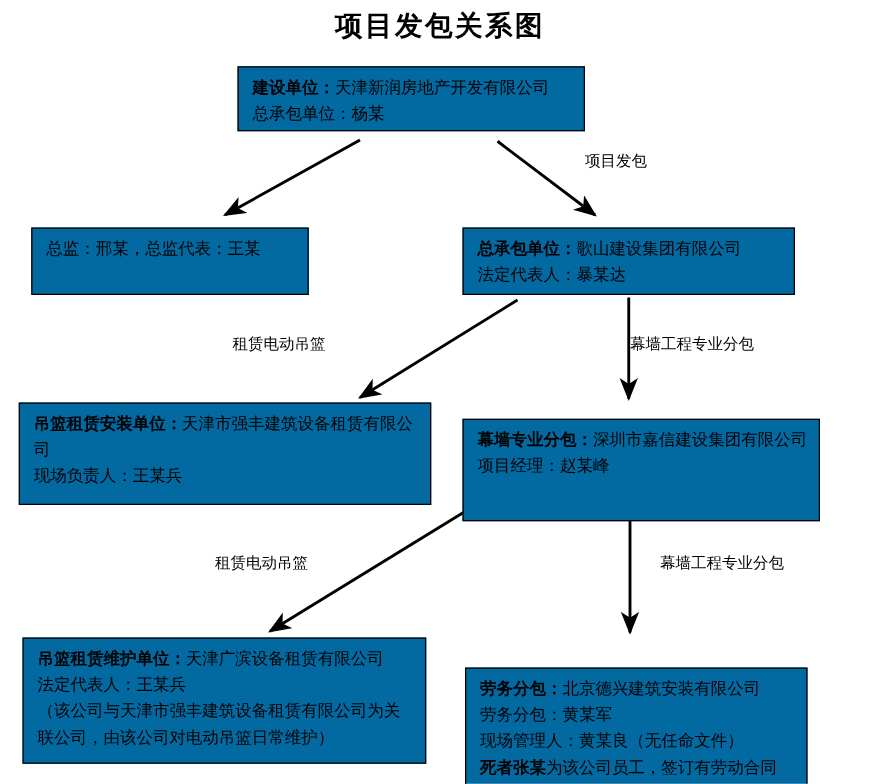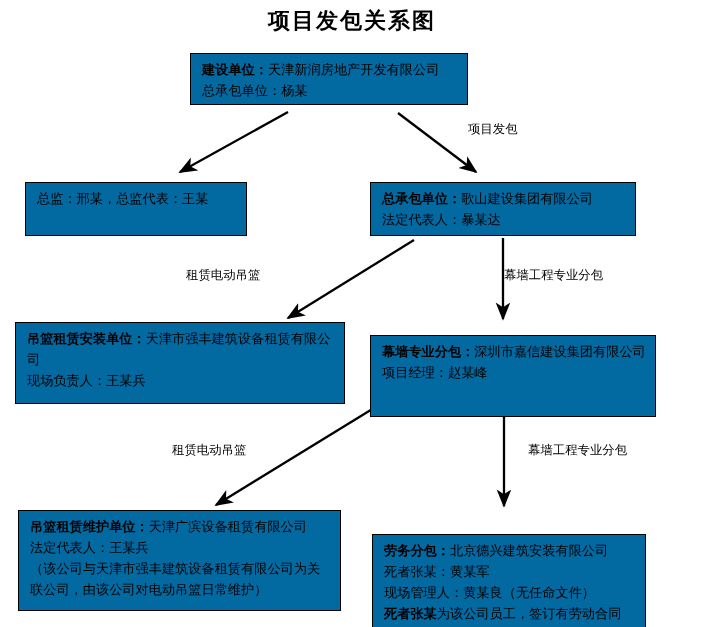--- a/index.html
+++ b/index.html
@@ -121,21 +121,21 @@
     </div>
 
   <div class="node" id="node-hoist-maint">
       <span class="ln"><b>吊篮租赁维护单位：</b>天津广滨设备租赁有限公司</span>
       <span class="ln">法定代表人：王某兵</span>
       <span class="ln">（该公司与天津市强丰建筑设备租赁有限公司为关联公司，由该公司对电动吊篮日常维护）</span>
     </div>
 
   <div class="node" id="node-labor">
       <span class="ln"><b>劳务分包：</b>北京德兴建筑安装有限公司</span>
-      <span class="ln">死者张某：黄某军</span>
+      <span class="ln">劳务分包：黄某军</span>
       <span class="ln">现场管理人：黄某良（无任命文件）</span>
       <span class="ln"><b>死者张某</b>为该公司员工，签订有劳动合同</span>
     </div>
 
   <div class="edge-label" id="lbl-fabao">项目发包</div>
   <div class="edge-label" id="lbl-lease1">租赁电动吊篮</div>
   <div class="edge-label" id="lbl-curtain-pro">幕墙工程专业分包</div>
   <div class="edge-label" id="lbl-lease2">租赁电动吊篮</div>
   <div class="edge-label" id="lbl-curtain-lab">幕墙工程专业分包</div>
 

